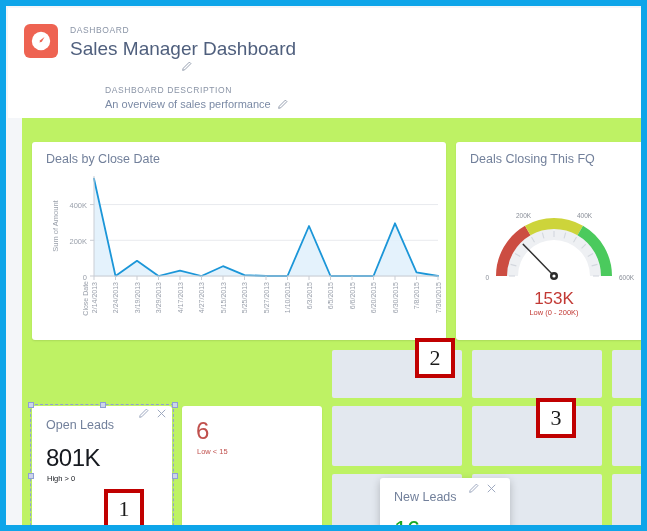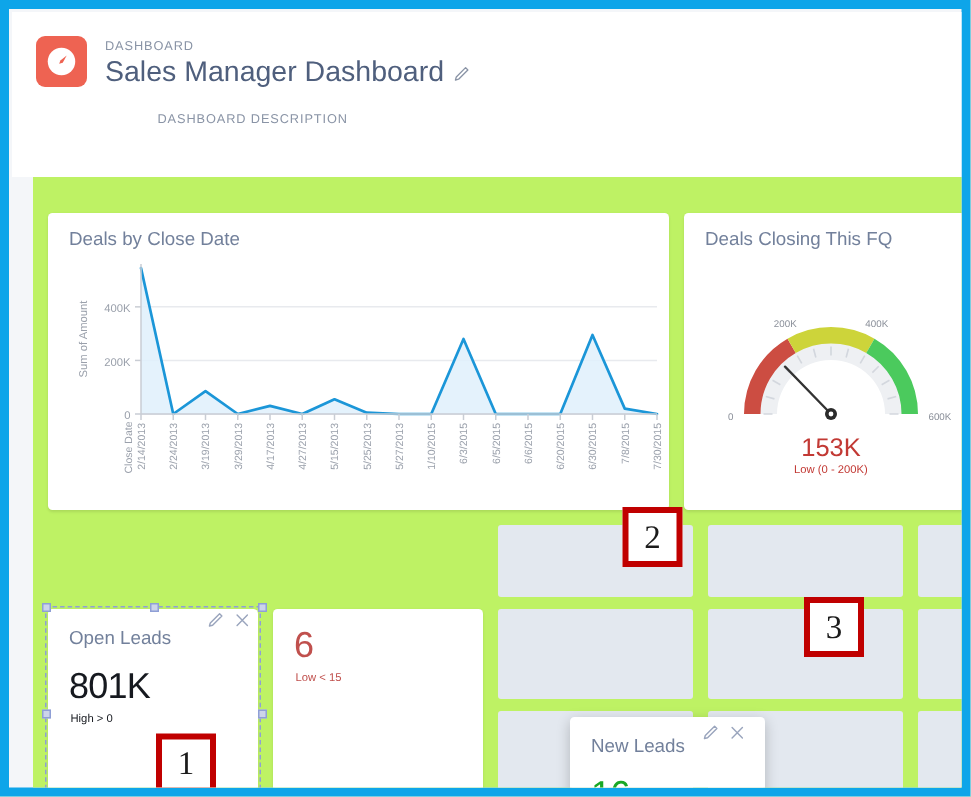--- a/index.html
+++ b/index.html
@@ -34,21 +34,21 @@
   }
   .gauge-glyph{width:22px;height:22px;display:block;}
   .hdr-text{margin-left:12px;}
   .eyebrow{
     font-size:8.5px;letter-spacing:.6px;color:#8a94a6;
     text-transform:uppercase;font-weight:400;line-height:12px;
   }
   .dash-title{
     font-size:19px;color:#4f5f7d;font-weight:400;
     line-height:24px;margin-top:1px;white-space:nowrap;
-    display:flex;align-items:center;
+    display:flex;align-items:center;flex-direction:column;
   }
   .pencil{
     display:inline-block;width:11px;height:11px;margin-left:6px;
     flex:0 0 auto;
   }
   .pencil svg{display:block;}
   .desc-block{margin-top:12px;margin-left:35px;}
   .desc-eyebrow{
     font-size:8.5px;letter-spacing:.6px;color:#8a94a6;
     text-transform:uppercase;line-height:12px;
@@ -164,20 +164,28 @@
         <div class="dash-title">
           <span>Sales Manager Dashboard</span>
           <span class="pencil">
             <svg width="11" height="11" viewBox="0 0 16 16">
               <path d="M12.2 1.6 L14.4 3.8 L5.4 12.8 L2.4 13.6 L3.2 10.6 Z" fill="none" stroke="#8a94a6" stroke-width="1.3" stroke-linejoin="round"></path>
             </svg>
           </span>
         </div>
         <div class="desc-block">
           <div class="desc-eyebrow">DASHBOARD DESCRIPTION</div>
+          <div class="desc-text">
+            <span>An overview of sales performance</span>
+            <span class="pencil">
+              <svg width="11" height="11" viewBox="0 0 16 16">
+                <path d="M12.2 1.6 L14.4 3.8 L5.4 12.8 L2.4 13.6 L3.2 10.6 Z" fill="none" stroke="#8a94a6" stroke-width="1.3" stroke-linejoin="round"></path>
+              </svg>
+            </span>
+          </div>
         </div>
       </div>
     </div>
   </div>
 
   <div class="canvas">
 
     <div class="grid-ph" style="left:310px;top:232px;width:130px;height:48px;"></div>
     <div class="grid-ph" style="left:450px;top:232px;width:130px;height:48px;"></div>
     <div class="grid-ph" style="left:590px;top:232px;width:46px;height:48px;"></div>

